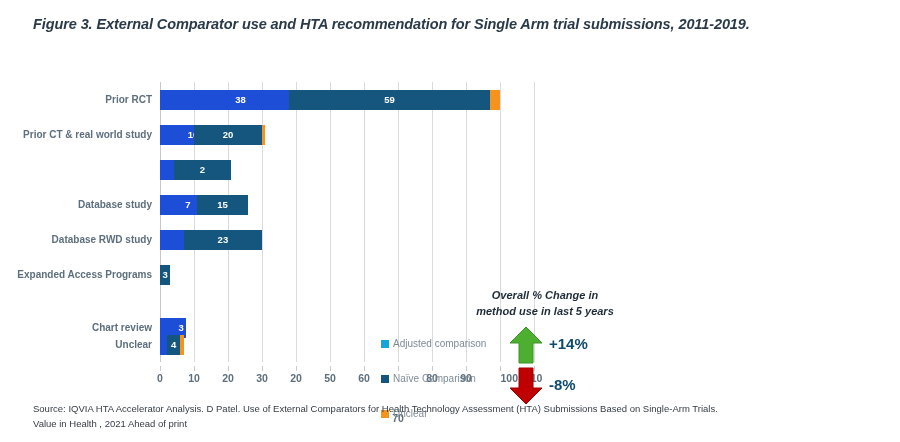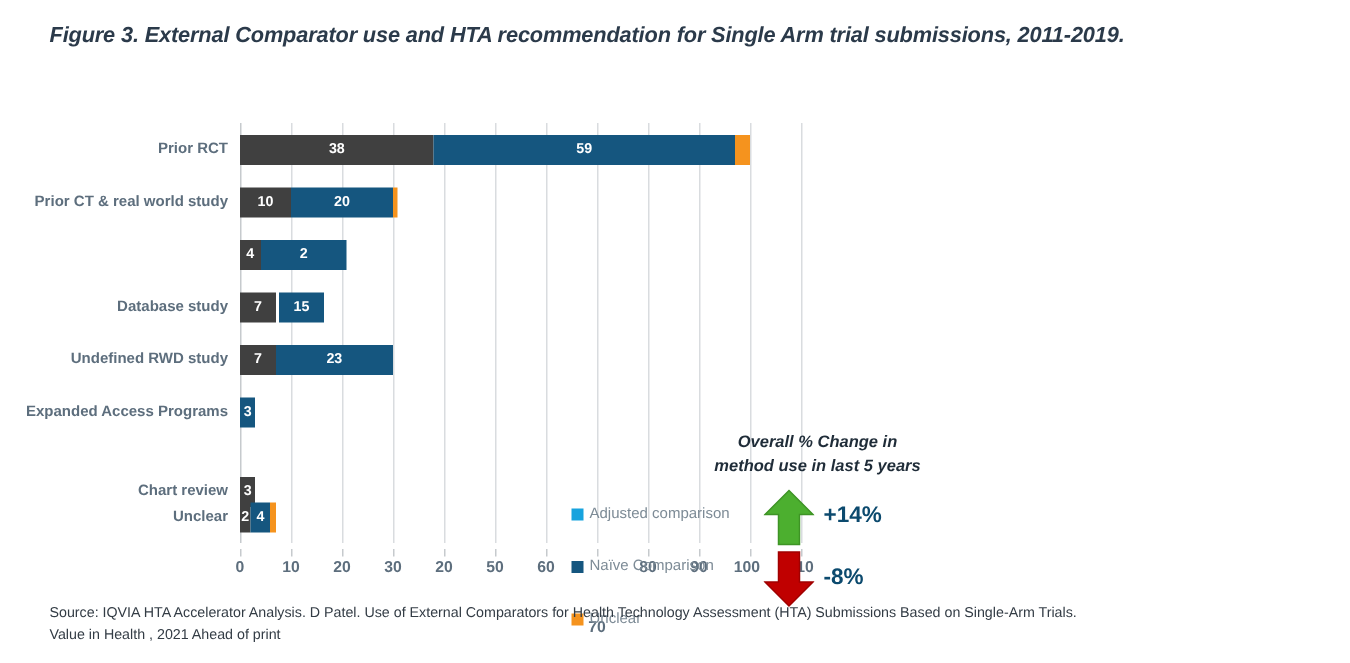--- a/index.html
+++ b/index.html
@@ -86,21 +86,21 @@
     position: absolute;
     top: 0;
     height: 20px;
     color: #ffffff;
     font-size: 9.5px;
     font-weight: bold;
     text-align: center;
     line-height: 20px;
     overflow: hidden;
   }
-  .seg.adjusted { background: #404040; }
+  .seg.adjusted { background: #1d4ed8; padding-left: 16px; }
   .seg.naive    { background: #15567F; }
   .seg.unclear  { background: #F5931E; }
 
   
   #xaxis {
     position: absolute;
     left: 160px;
     top: 288px;
     width: 374px;
     height: 22px;
@@ -237,25 +237,25 @@
       <div class="row" style="top: 74px;">
         <div class="bar-wrap" style="width: 71.4px;">
           <div class="seg adjusted" style="left: 0px; width: 13.6px;">4</div>
           <div class="seg naive" style="left: 13.6px; width: 57.8px;">2</div>
         </div>
       </div>
       <div class="row" style="top: 109px;">
         <div class="cat-label">Database study</div>
         <div class="bar-wrap" style="width: 74.8px;">
           <div class="seg adjusted" style="left: 0px; width: 23.8px;">7</div>
-          <div class="seg naive" style="left: 26px; width: 30px;">15</div>
+          <div class="seg naive" style="left: 37px; width: 51px;">15</div>
         </div>
       </div>
       <div class="row" style="top: 144px;">
-        <div class="cat-label">Undefined RWD study</div>
+        <div class="cat-label">Database RWD study</div>
         <div class="bar-wrap" style="width: 102px;">
           <div class="seg adjusted" style="left: 0px; width: 23.8px;">7</div>
           <div class="seg naive" style="left: 23.8px; width: 78.2px;">23</div>
         </div>
       </div>
       <div class="row" style="top: 179px;">
         <div class="cat-label">Expanded Access Programs</div>
         <div class="bar-wrap" style="width: 10.2px;">
           <div class="seg naive" style="left: 0px; width: 10.2px;">3</div>
         </div>
@@ -292,21 +292,21 @@
       <div class="ticklabel" style="left: 170px;">50</div>
       <div class="tick" style="left: 204px;"></div>
       <div class="ticklabel" style="left: 204px;">60</div>
       <div class="tick" style="left: 238px;"></div>
       <div class="ticklabel" style="left: 238px; margin-top: 40px;">70</div>
       <div class="tick" style="left: 272px;"></div>
       <div class="ticklabel" style="left: 272px;">80</div>
       <div class="tick" style="left: 306px;"></div>
       <div class="ticklabel" style="left: 306px;">90</div>
       <div class="tick" style="left: 340px;"></div>
-      <div class="ticklabel" style="left: 338px;">100</div>
+      <div class="ticklabel" style="left: 338px; text-align: right;">100</div>
       <div class="tick" style="left: 374px;"></div>
       <div class="ticklabel" style="left: 374px;">110</div>
     </div>
 
   <div id="legend">
     <div class="legend-item" style="top:0px;">
       <span class="legend-swatch" style="background: rgb(23, 163, 222);"></span><span class="legend-text">Adjusted comparison</span>
     </div>
     <div class="legend-item" style="top:35px;">
       <span class="legend-swatch" style="background: rgb(21, 86, 127);"></span><span class="legend-text">Naïve Comparison</span>

